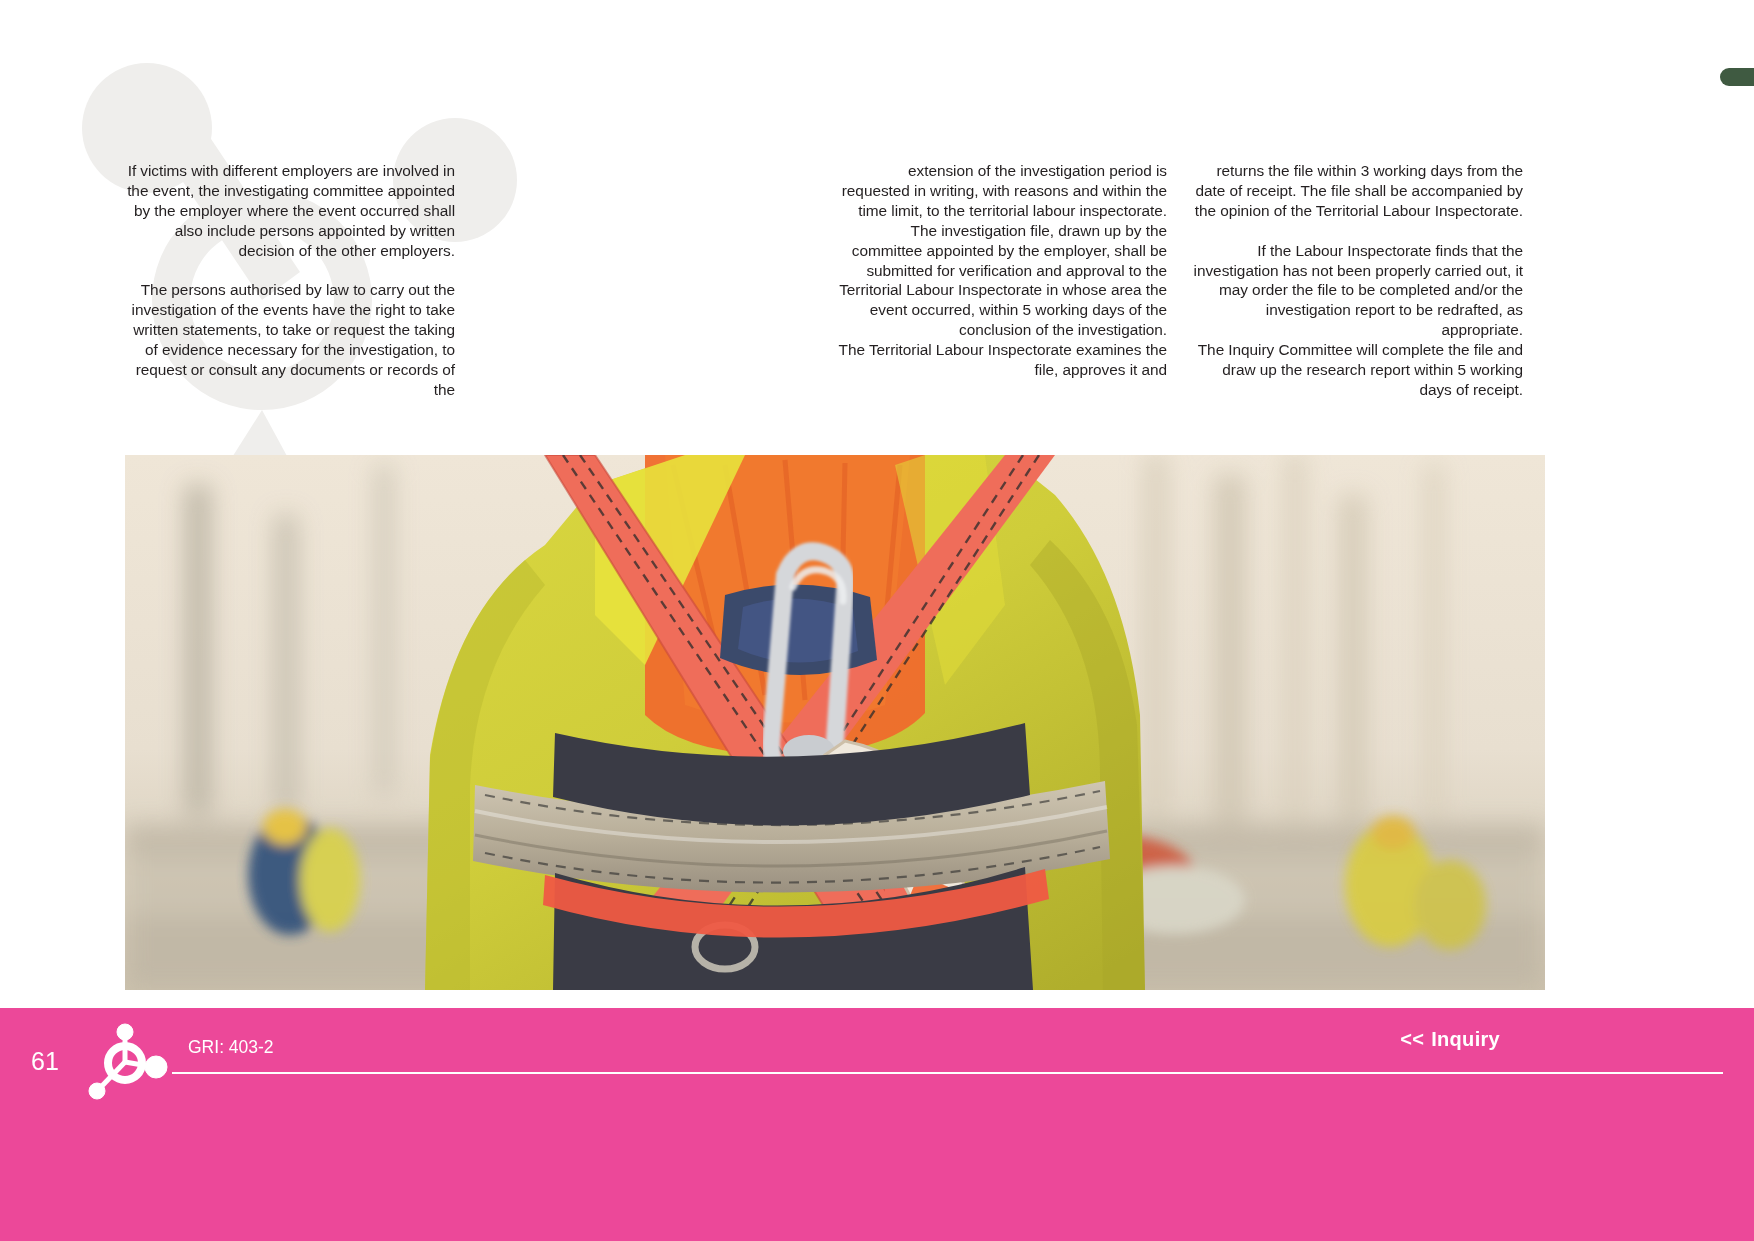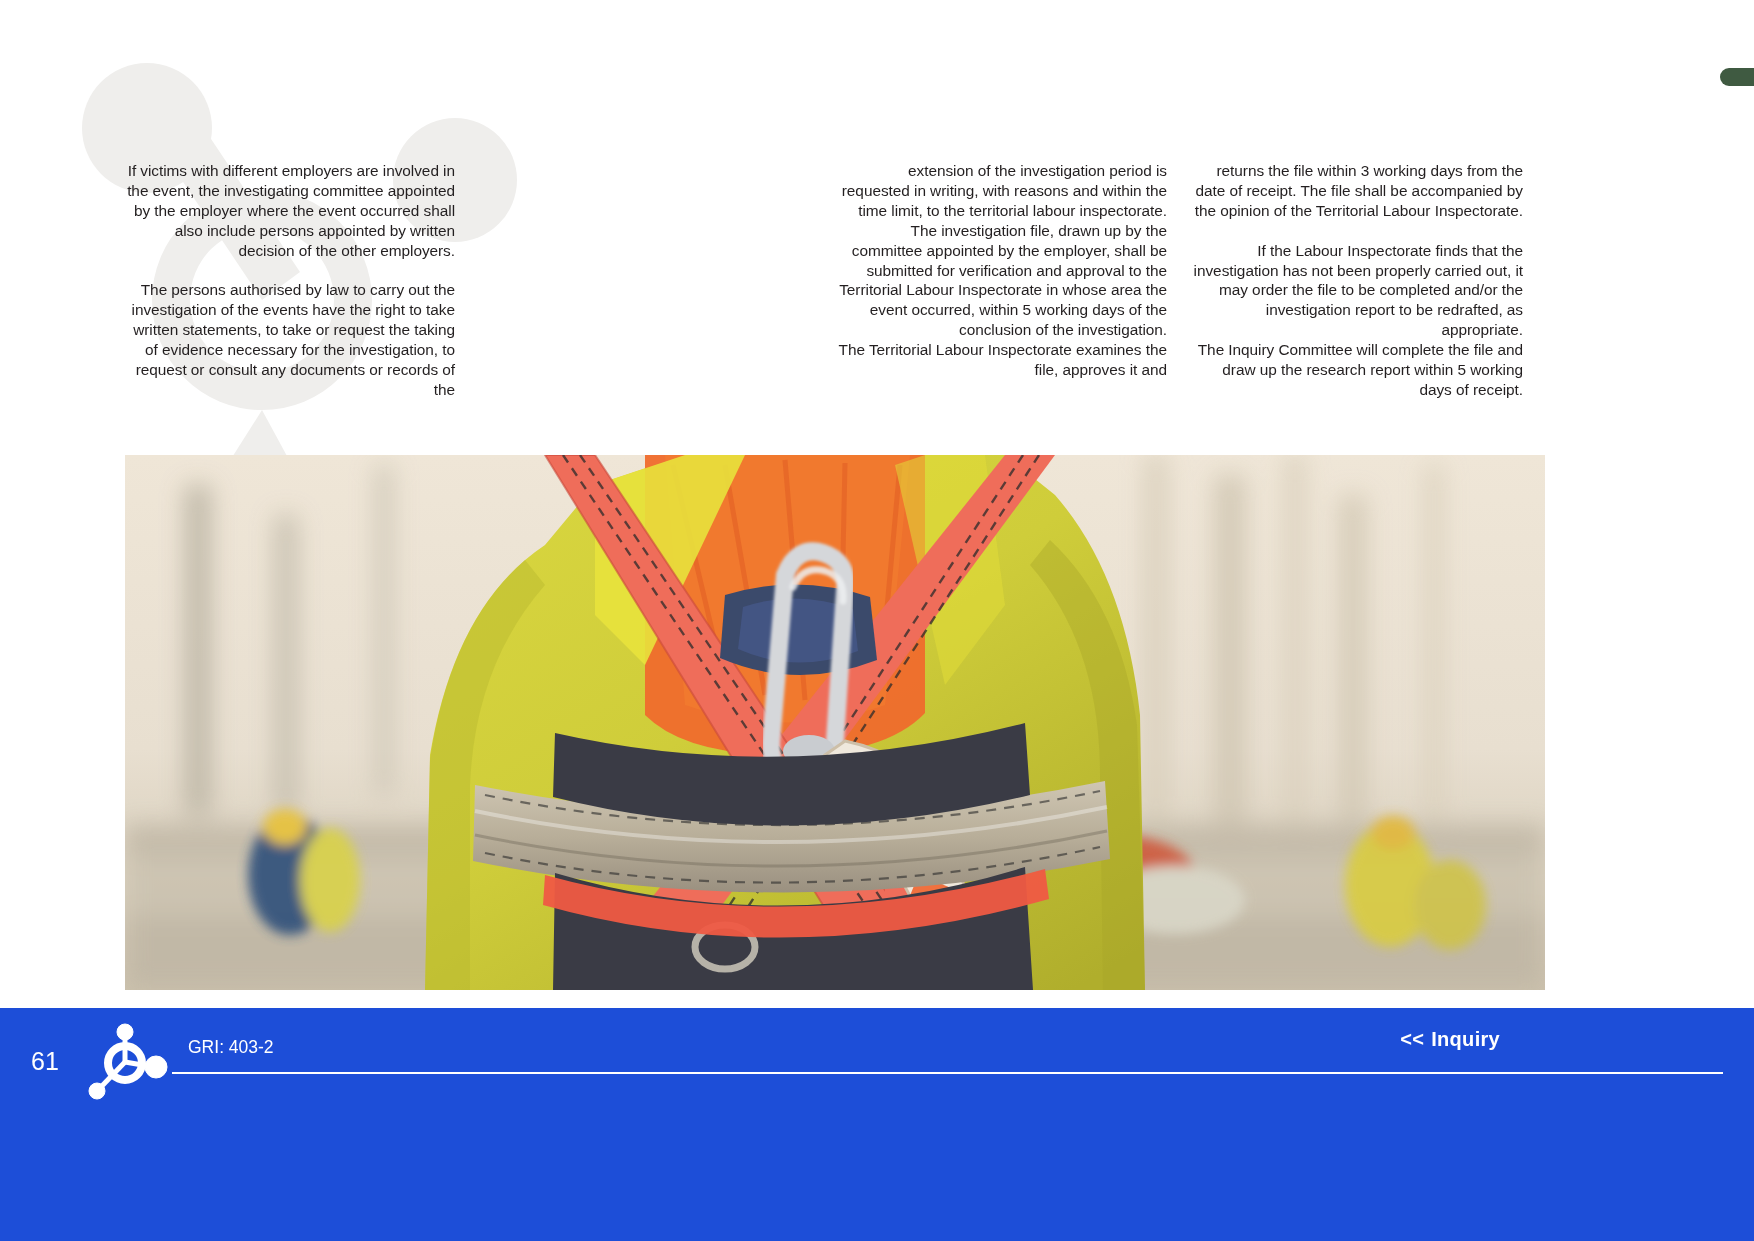--- a/index.html
+++ b/index.html
@@ -69,21 +69,21 @@
   }
   #photo svg { display: block; width: 100%; height: 100%; }
 
   
   #footer {
     position: absolute;
     left: 0;
     bottom: 0;
     width: 1754px;
     height: 233px;
-    background: #1d4ed8;
+    background: #ec4899;
   }
   #page-number {
     position: absolute;
     left: 31px;
     top: 39px;
     font-size: 25px;
     color: #ffffff;
   }
   #logo {
     position: absolute;

